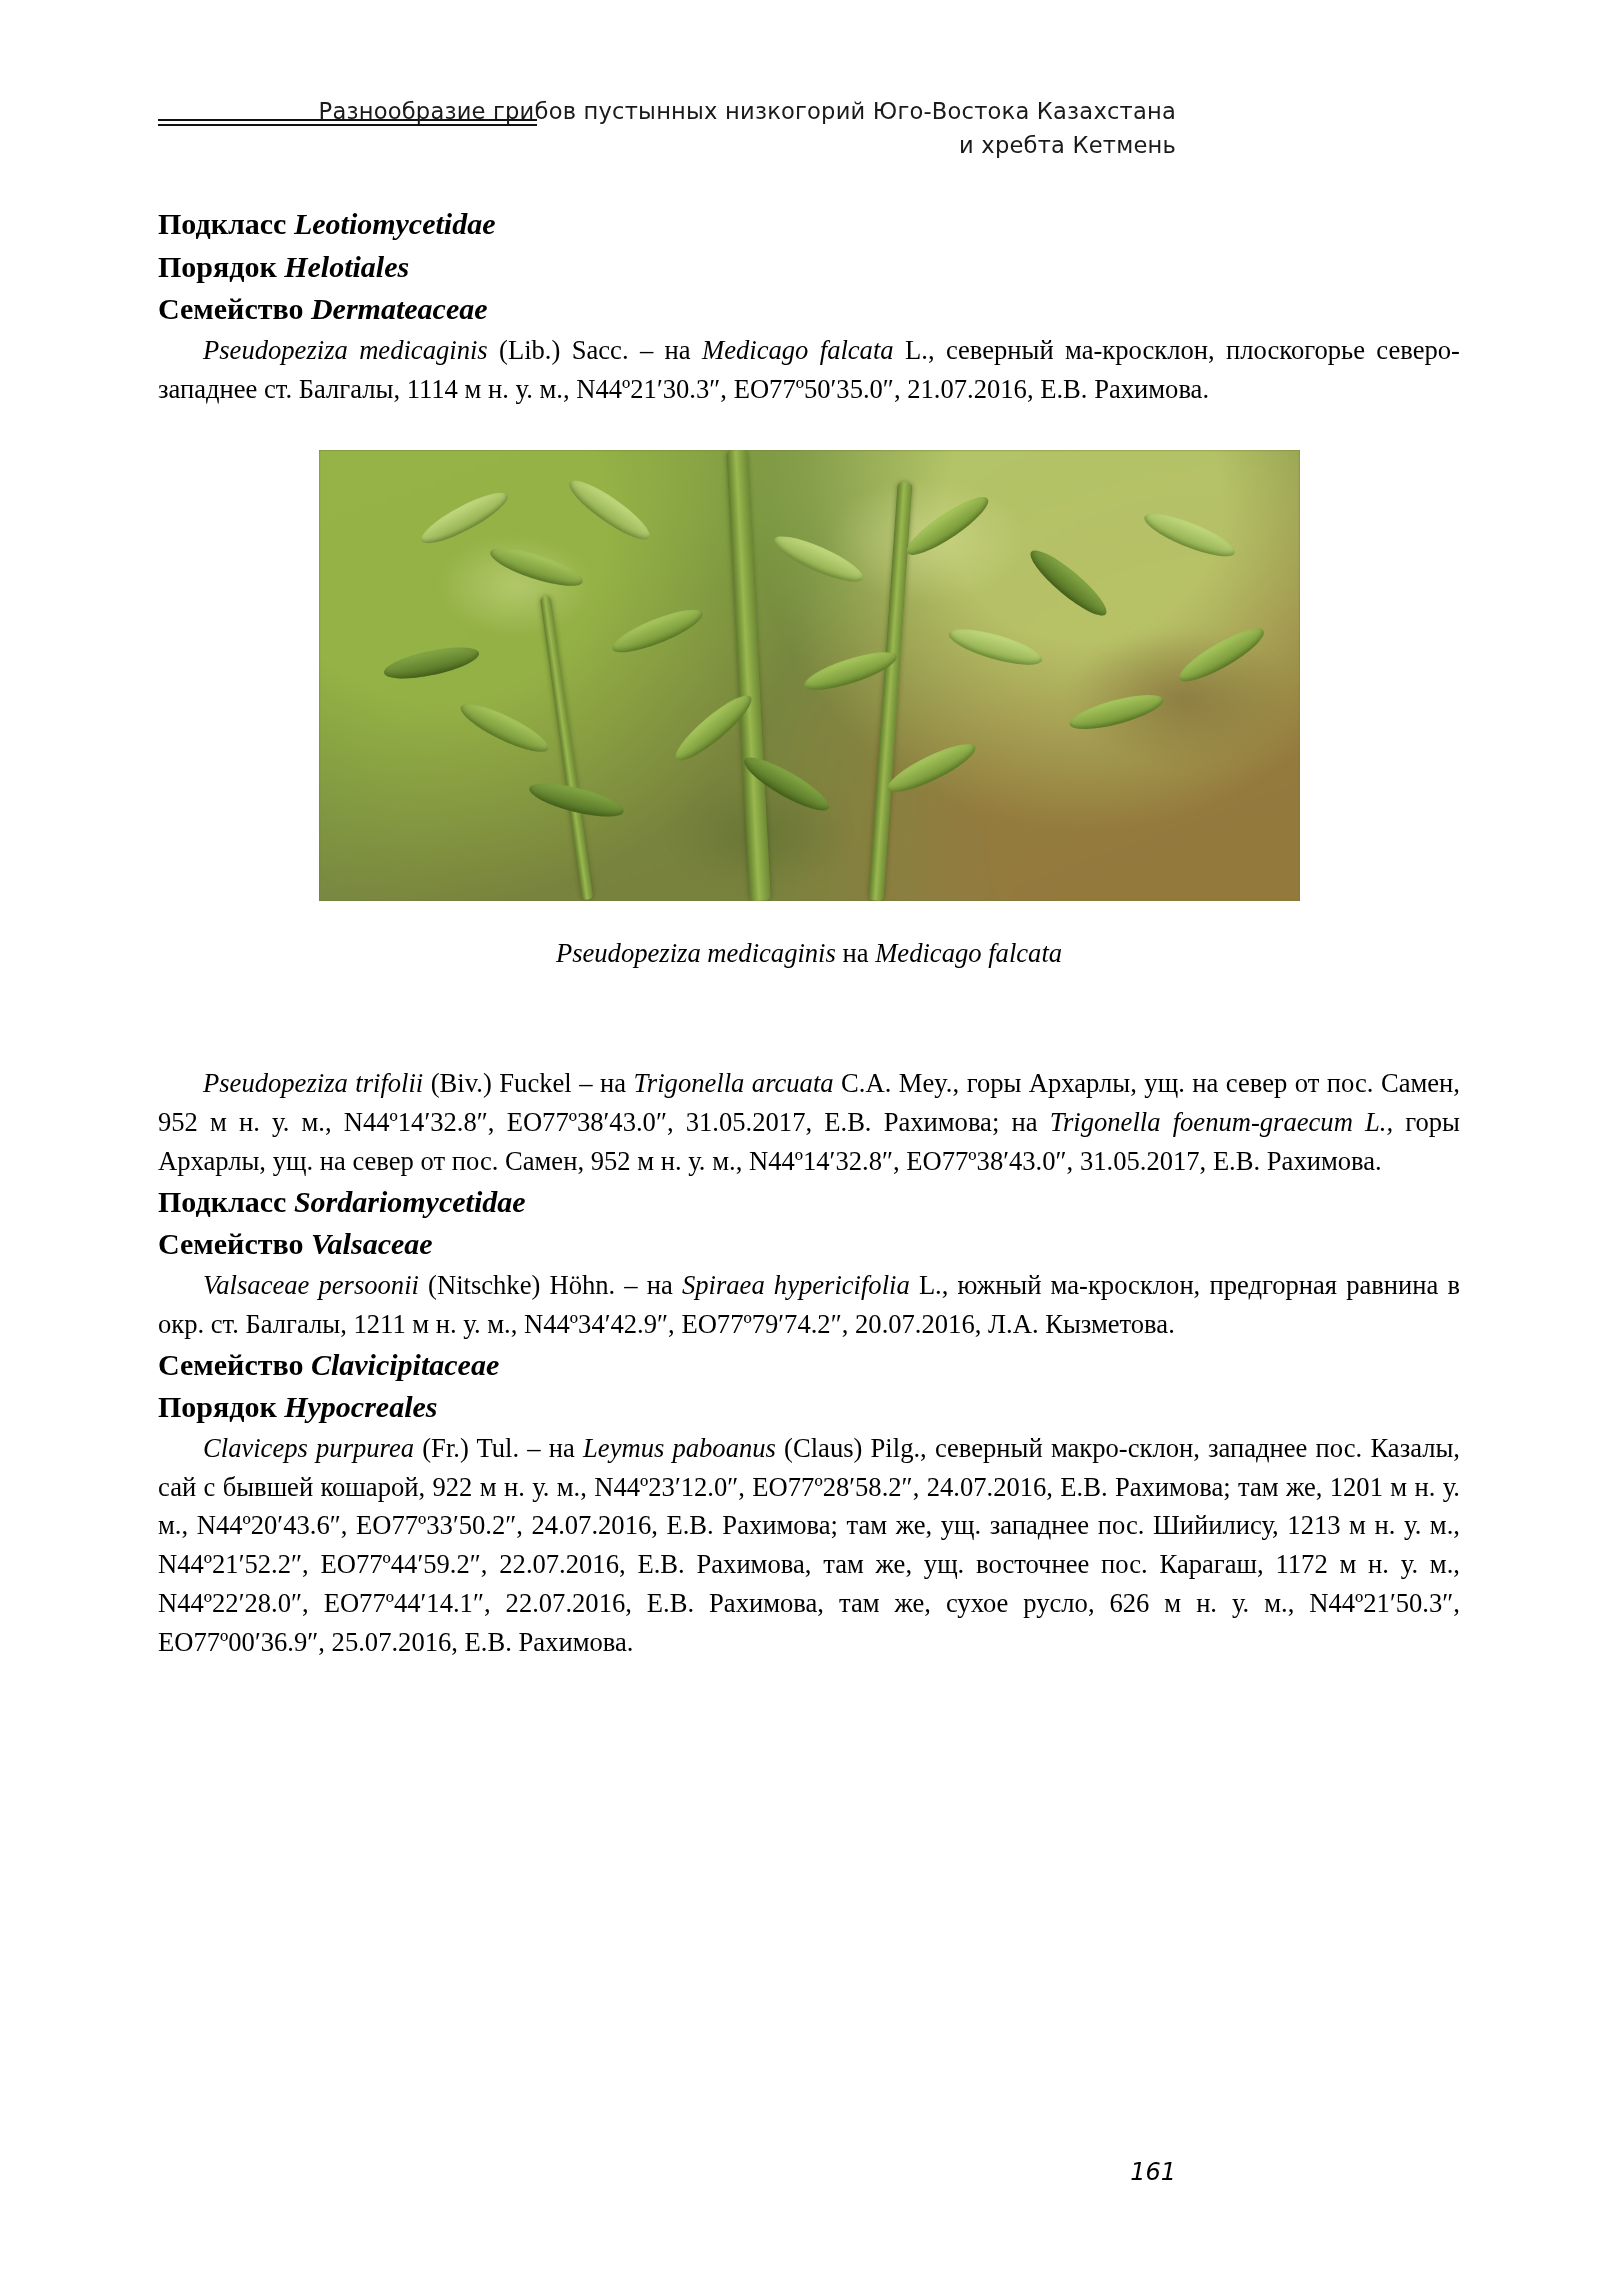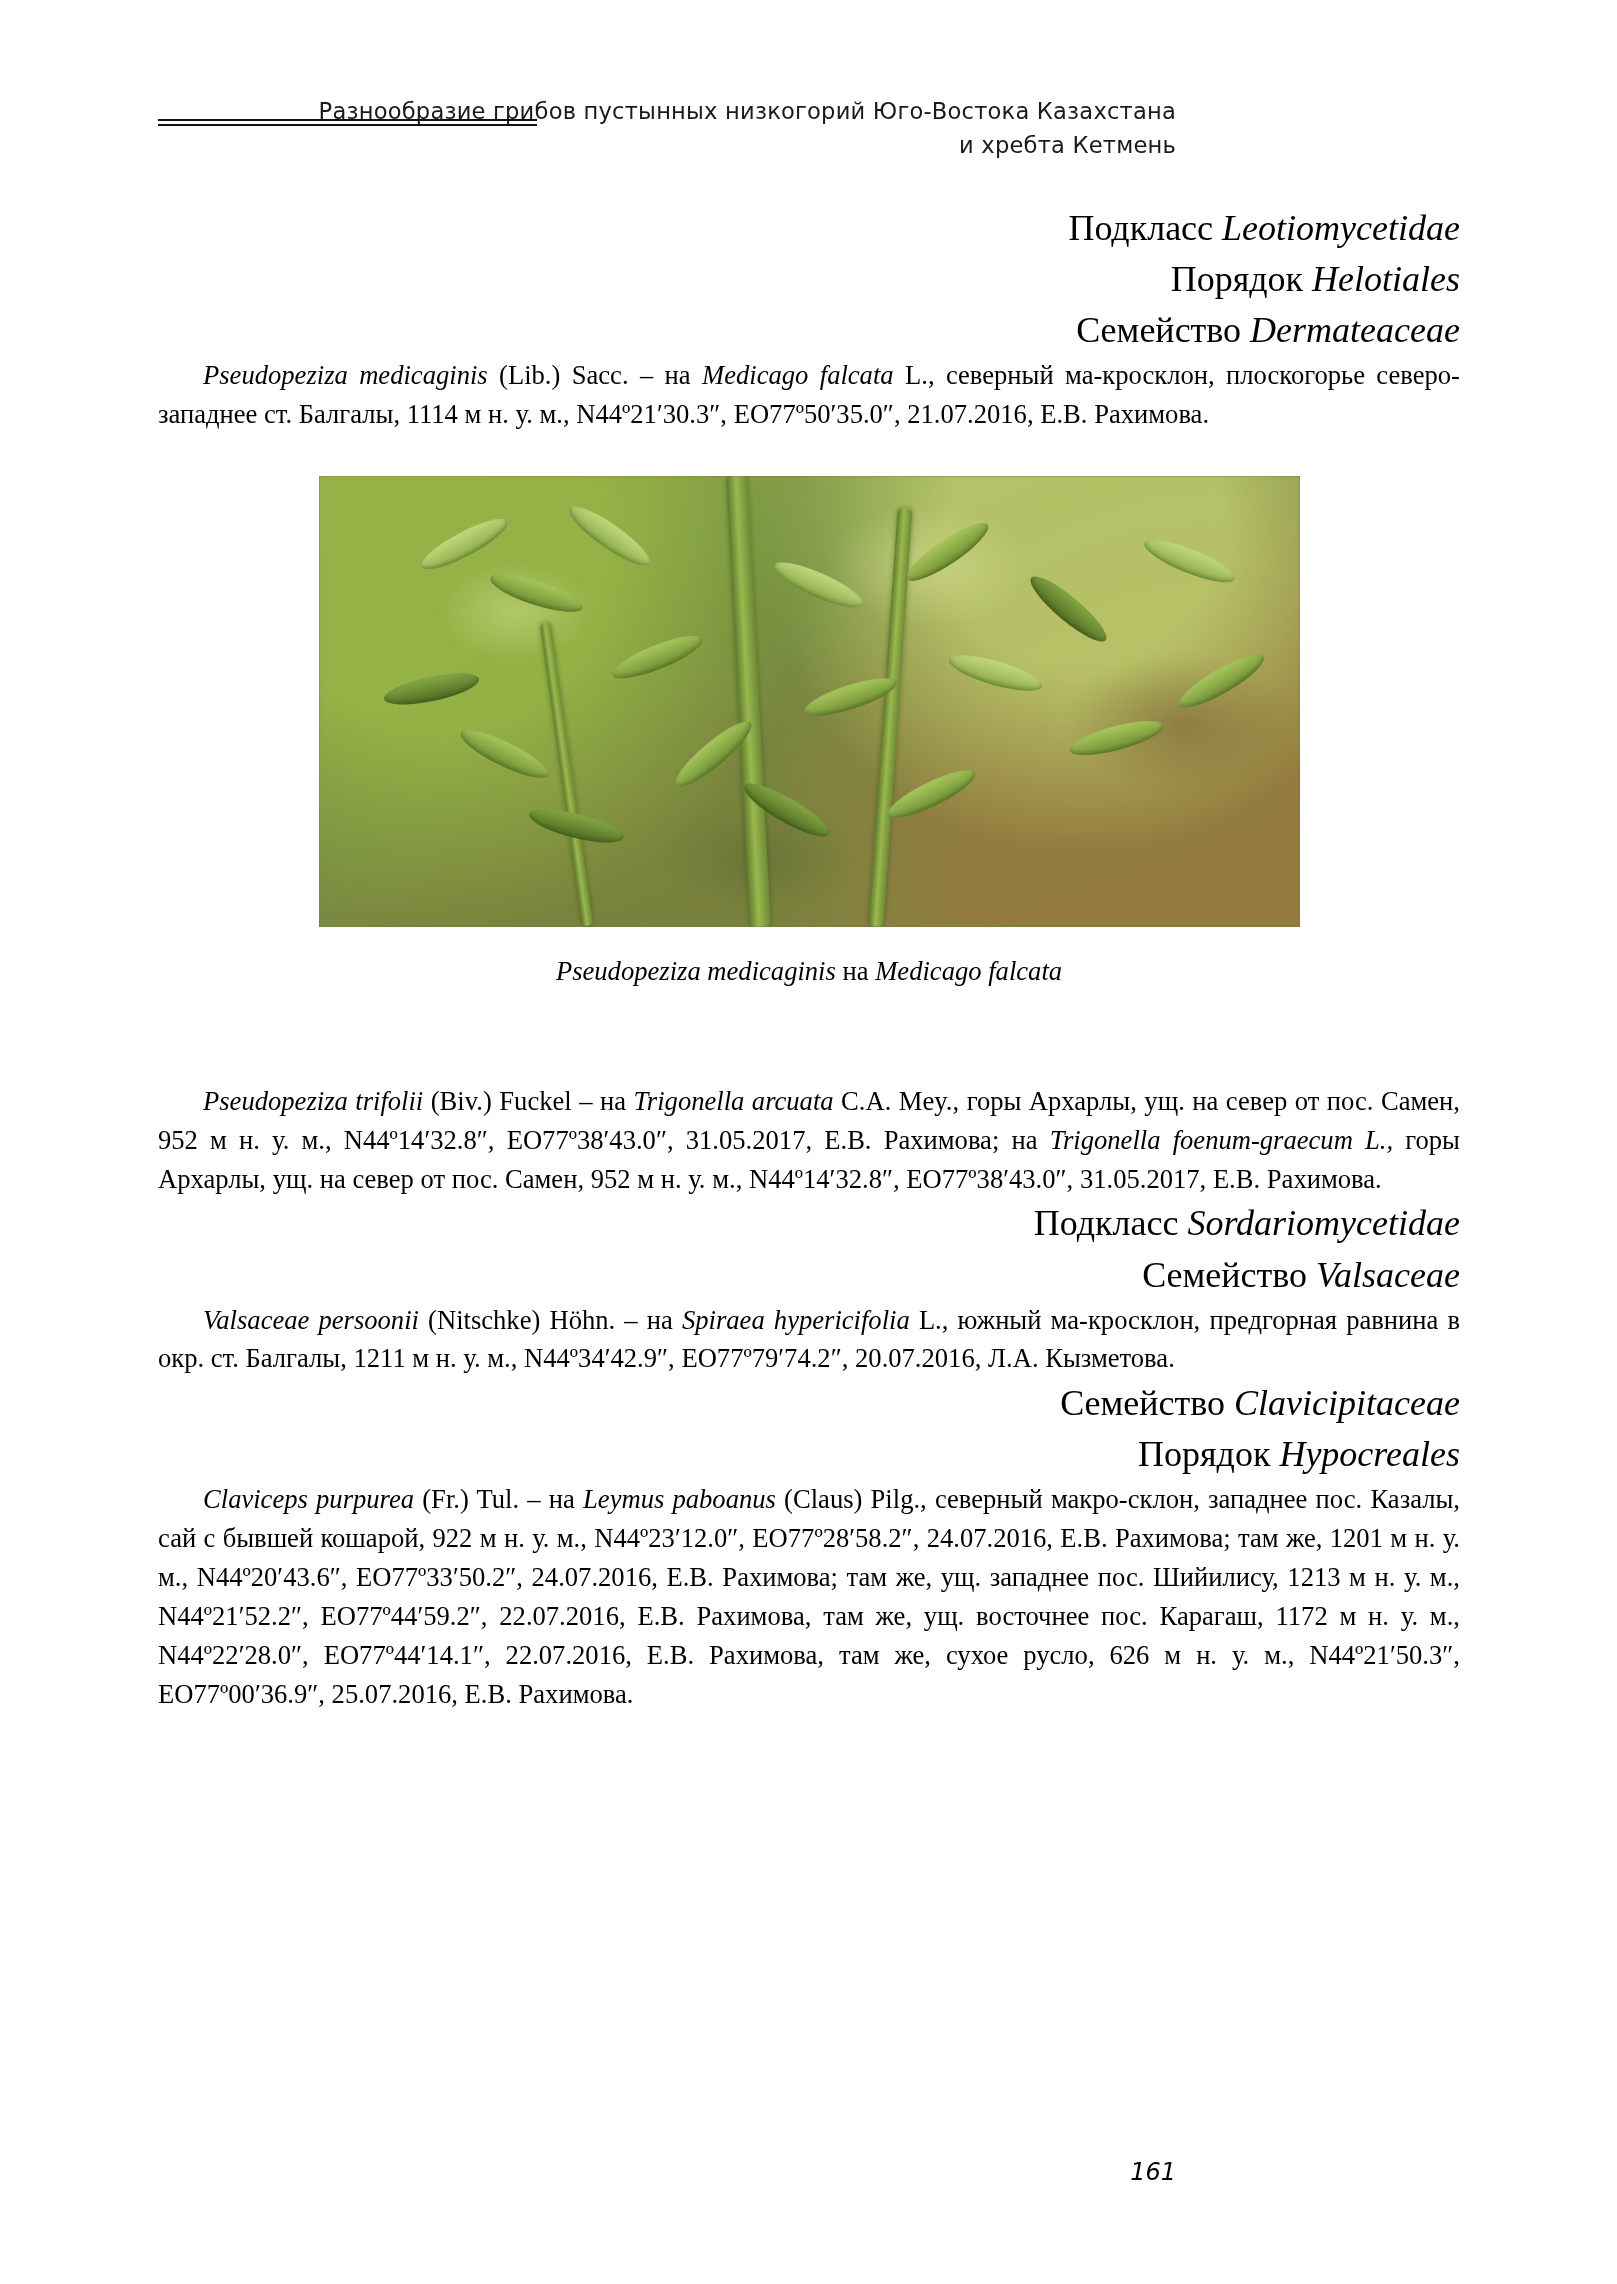--- a/index.html
+++ b/index.html
@@ -53,23 +53,24 @@
     letter-spacing: 0.2px;
   }
   
   .content {
     position: absolute;
     top: 203px;
     left: 158px;
     width: 1302px;
   }
   .line-c {
-    font-size: 36px;
+    font-size: 30px;
     line-height: 1.42;
-    text-align: right;
+    text-align: left;
+    font-weight: bold;
   }
   .para {
     font-size: 26.6px;
     line-height: 1.46;
     text-align: justify;
     text-justify: inter-word;
     text-indent: 45px;
     margin: 0;
   }
   i, .i { font-style: italic; }
@@ -122,21 +123,21 @@
     position: absolute;
     width: 97px;
     height: 24px;
     border-radius: 48px / 12px;
     background: linear-gradient(180deg, #a9c85e, #6f8f33);
     box-shadow: inset 0 -2.4px 4px rgba(40,60,10,.35);
   }
   .leaf.dark { background: linear-gradient(180deg, #85a845, #4f6d22); }
   .leaf.light { background: linear-gradient(180deg, #c3da7e, #8cab4b); }
   .caption {
-    margin-top: 29px;
+    margin-top: 37px;
     font-size: 26.6px;
     text-align: center;
   }
   .gap-big { height: 95px; }
   
   .page-number {
     position: absolute;
     right: 158px;
     bottom: 98px;
     font-size: 24px;

